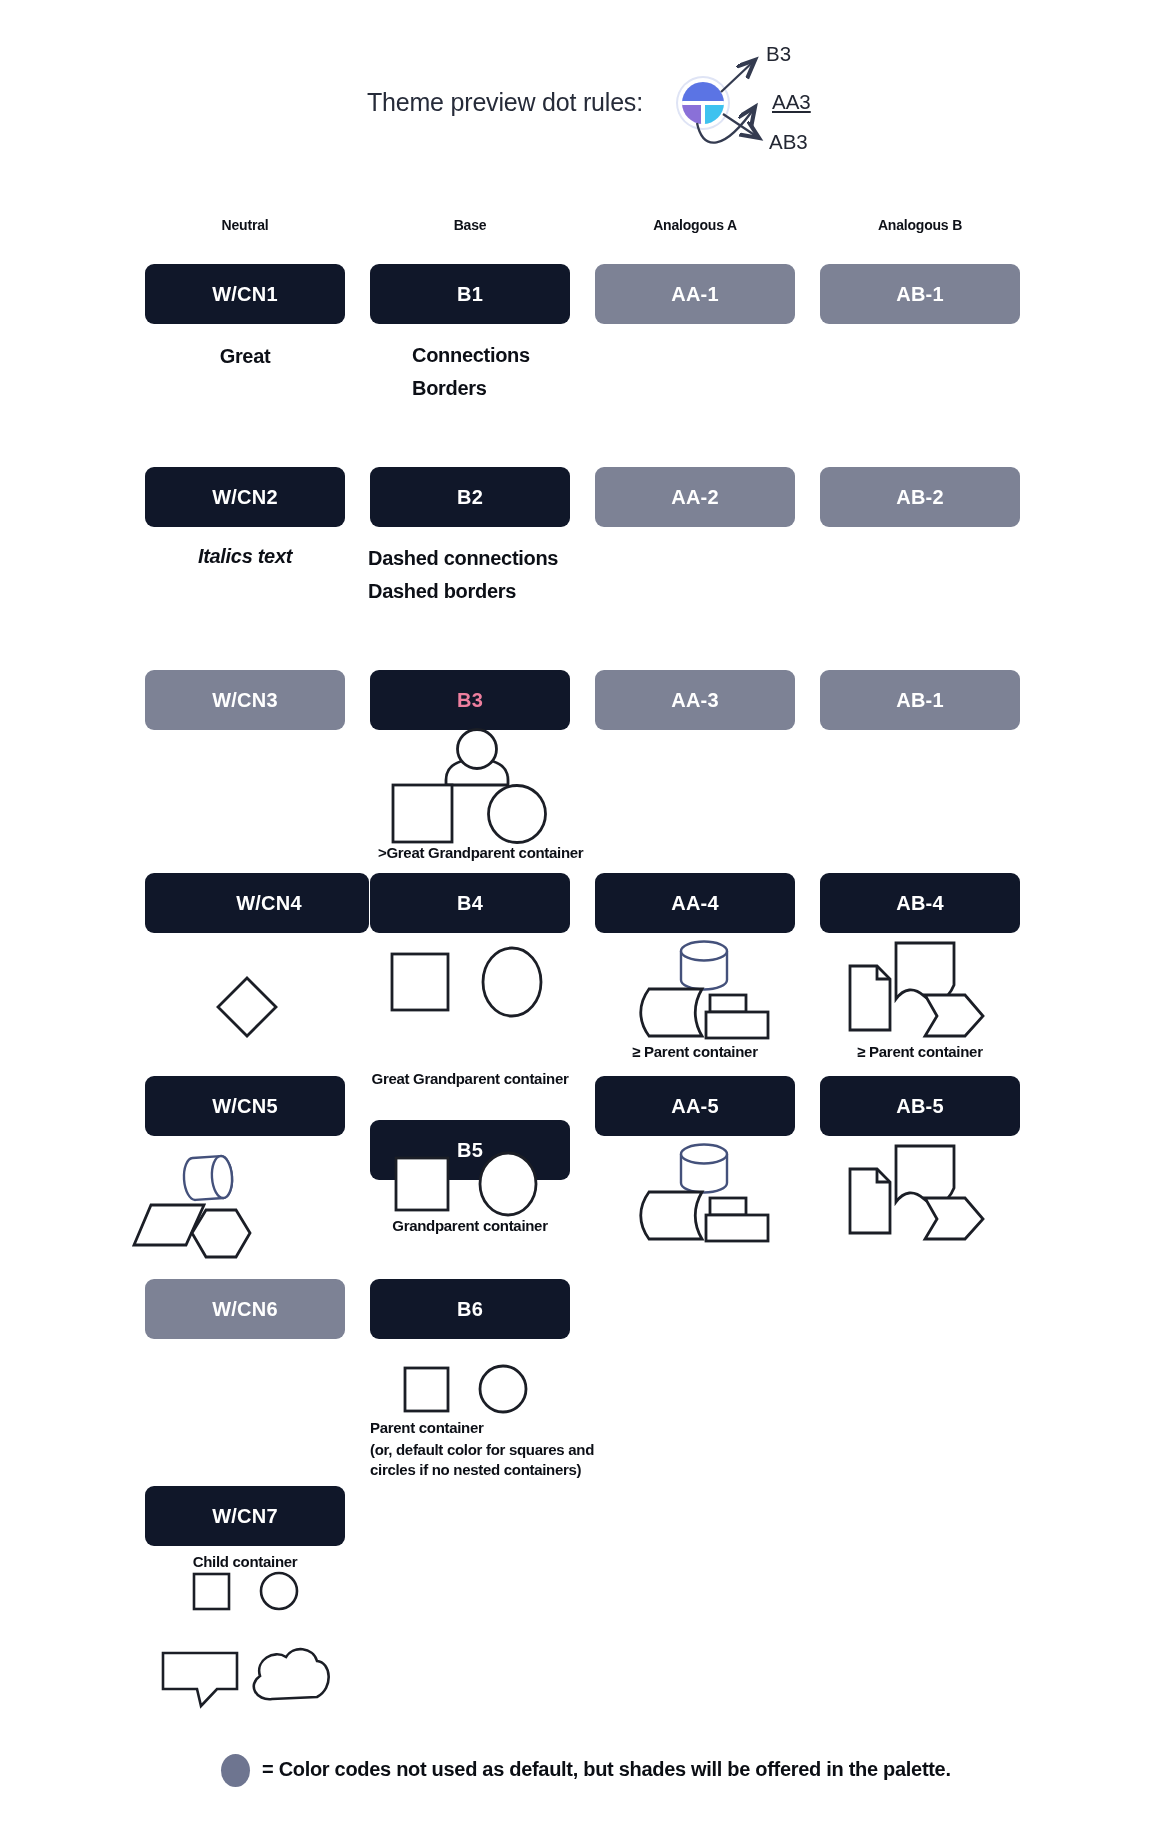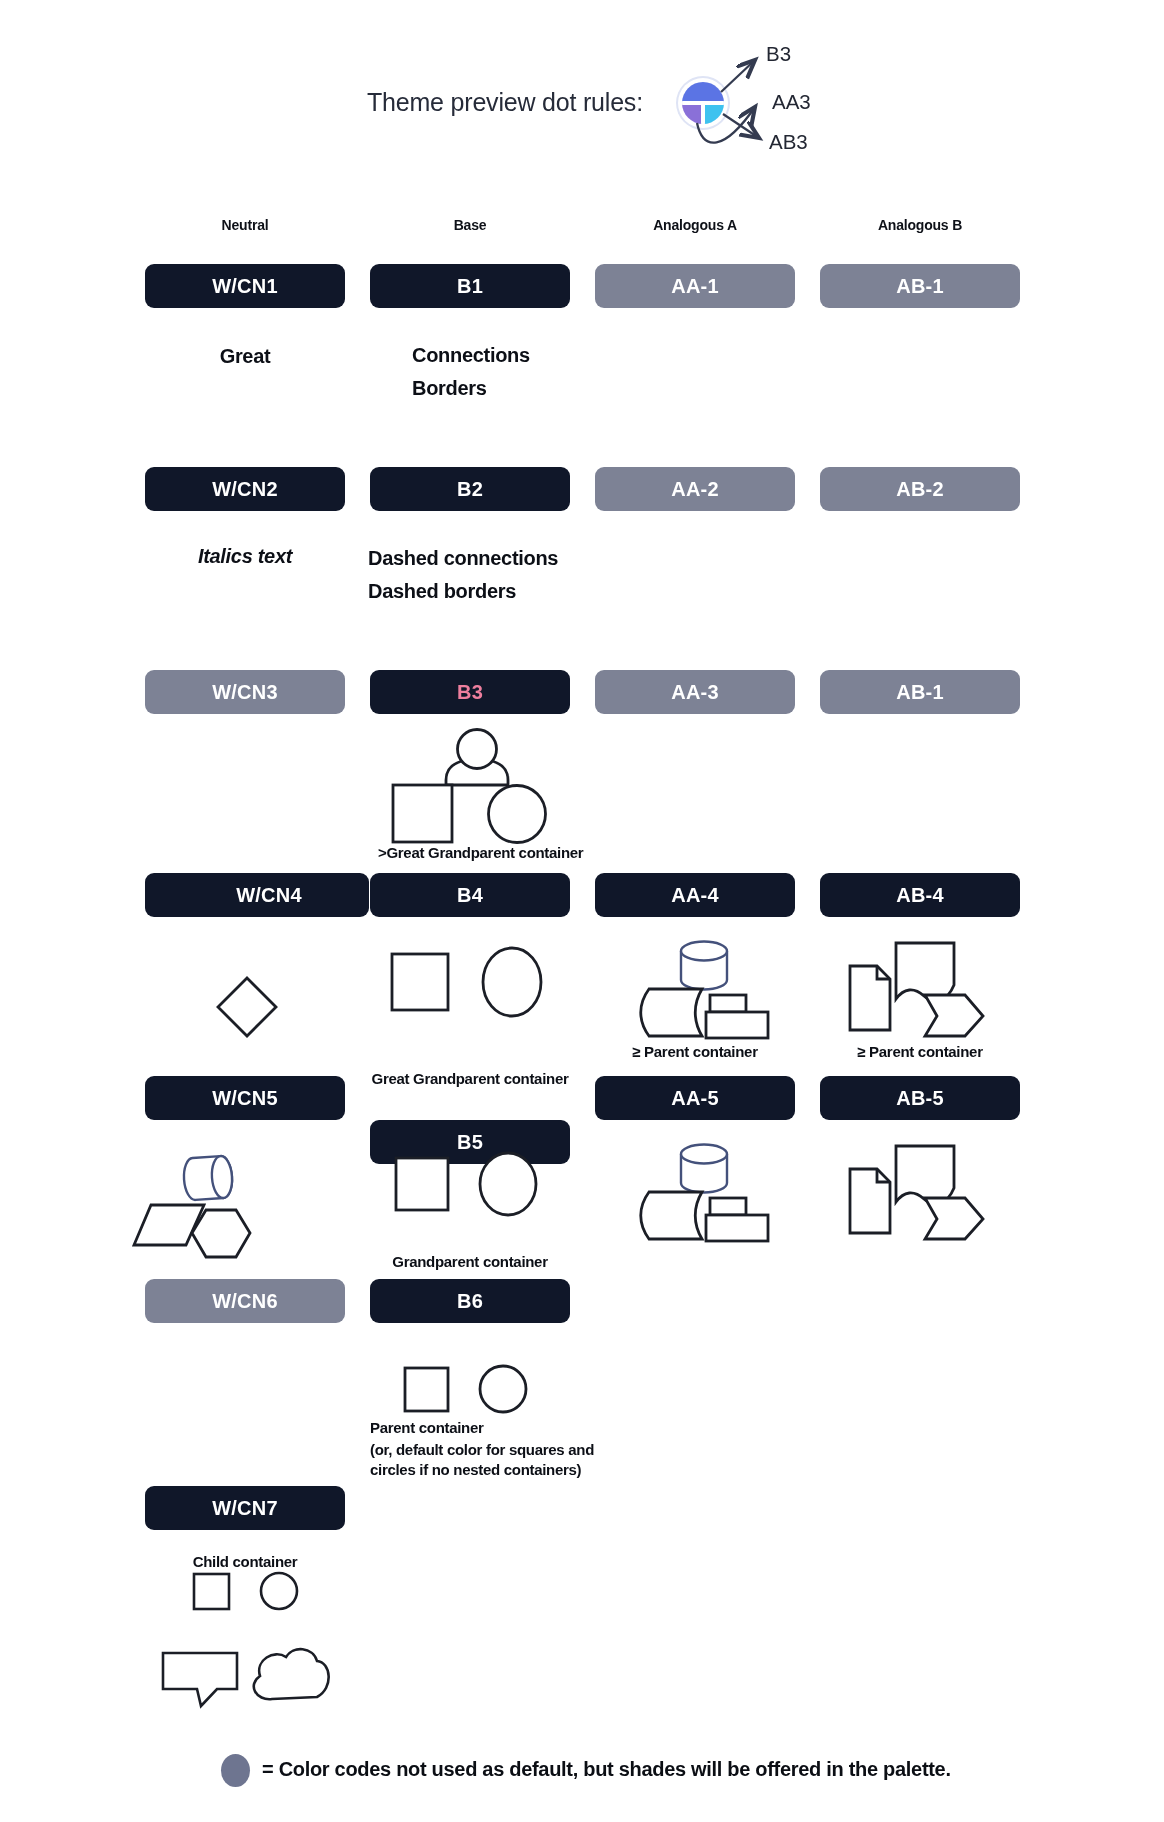--- a/index.html
+++ b/index.html
@@ -12,21 +12,21 @@
   .dot{position:absolute;left:682px;top:82px;width:42px;height:42px;border-radius:50%;overflow:hidden;
        background:conic-gradient(from 270deg, var(--blue,#5b74e4) 0 50%, var(--cyan,#3ec2ef) 50% 75%, var(--purple,#8a70d8) 75% 100%);
        box-shadow:0 0 0 4px #fff, 0 0 0 6px var(--ring,#dfe4f5);}
   .dot .gap-h{position:absolute;left:0;right:0;top:19.3px;height:3.6px;background:#fff;}
   .dot .gap-v{position:absolute;left:19.3px;width:3.6px;top:21px;bottom:0;background:#fff;}
 
   .dotlabel{position:absolute;font-size:20.5px;color:#232733;}
 
   .hdr{position:absolute;width:200px;text-align:center;font-size:14px;font-weight:700;color:#0e1118;letter-spacing:-0.2px;}
 
-  .sw{position:absolute;width:200px;height:44px;border-radius:9px;display:flex;align-items:center;justify-content:center;
+  .sw{position:absolute;width:200px;height:60px;border-radius:9px;display:flex;align-items:center;justify-content:center;
       color:#fff;font-weight:700;font-size:20px;letter-spacing:0.2px;}
   .sw.dark{background:var(--dark,#101729);}
   .sw.gray{background:var(--gray,#7d8295);}
   .sw.pink-label{color:var(--pink,#ee7f9e);}
 
   .cap{position:absolute;font-weight:700;color:#0c0f16;letter-spacing:-0.3px;}
   .cap.big{font-size:20px;line-height:24px;}
   .cap.small{font-size:15px;line-height:20px;}
   .center200{width:200px;text-align:center;}
   .italic{font-style:italic;}
@@ -40,21 +40,21 @@
 <div class="canvas">
 
   <div class="title">Theme preview dot rules:</div>
 
   <div class="dot">
     <div class="gap-h"></div>
     <div class="gap-v"></div>
   </div>
 
   <div class="dotlabel" style="left:766px;top:42px;">B3</div>
-  <div class="dotlabel" style="left:772px;top:90px;">AA3</div>
+  <div class="dotlabel" style="left:772px;top:90px;text-decoration:underline;">AA3</div>
   <div class="dotlabel" style="left:769px;top:130px;">AB3</div>
 
   <div class="hdr" style="left:145px;top:217px;">Neutral</div>
   <div class="hdr" style="left:370px;top:217px;">Base</div>
   <div class="hdr" style="left:595px;top:217px;">Analogous A</div>
   <div class="hdr" style="left:820px;top:217px;">Analogous B</div>
 
   <div class="sw dark" style="left:145px;top:264px;">W/CN1</div>
   <div class="sw dark" style="left:370px;top:264px;">B1</div>
   <div class="sw gray" style="left:595px;top:264px;">AA-1</div>
@@ -91,21 +91,21 @@
 
   <div class="cap big center200 italic" style="left:145px;top:544px;">Italics text</div>
   <div class="cap big" style="left:368px;top:546px;">Dashed connections</div>
   <div class="cap big" style="left:368px;top:579px;">Dashed borders</div>
 
   <div class="cap small" style="left:378px;top:843px;">&gt;Great Grandparent container</div>
   <div class="cap small center200" style="left:370px;top:1069px;">Great Grandparent container</div>
   <div class="cap small center200" style="left:595px;top:1042px;">≥ Parent container</div>
   <div class="cap small center200" style="left:820px;top:1042px;">≥ Parent container</div>
 
-  <div class="cap small center200" style="left:370px;top:1252px;">Grandparent container</div>
+  <div class="cap small center200" style="left:370px;top:1216px;">Grandparent container</div>
 
   <div class="cap small" style="left:370px;top:1418px;">Parent container</div>
   <div class="cap small" style="left:370px;top:1440px;">(or, default color for squares and</div>
   <div class="cap small" style="left:370px;top:1460px;">circles if no nested containers)</div>
 
   <div class="cap small center200" style="left:145px;top:1552px;">Child container</div>
 
   <div class="legend-dot"></div>
   <div class="legend-text">= Color codes not used as default, but shades will be offered in the palette.</div>
 

